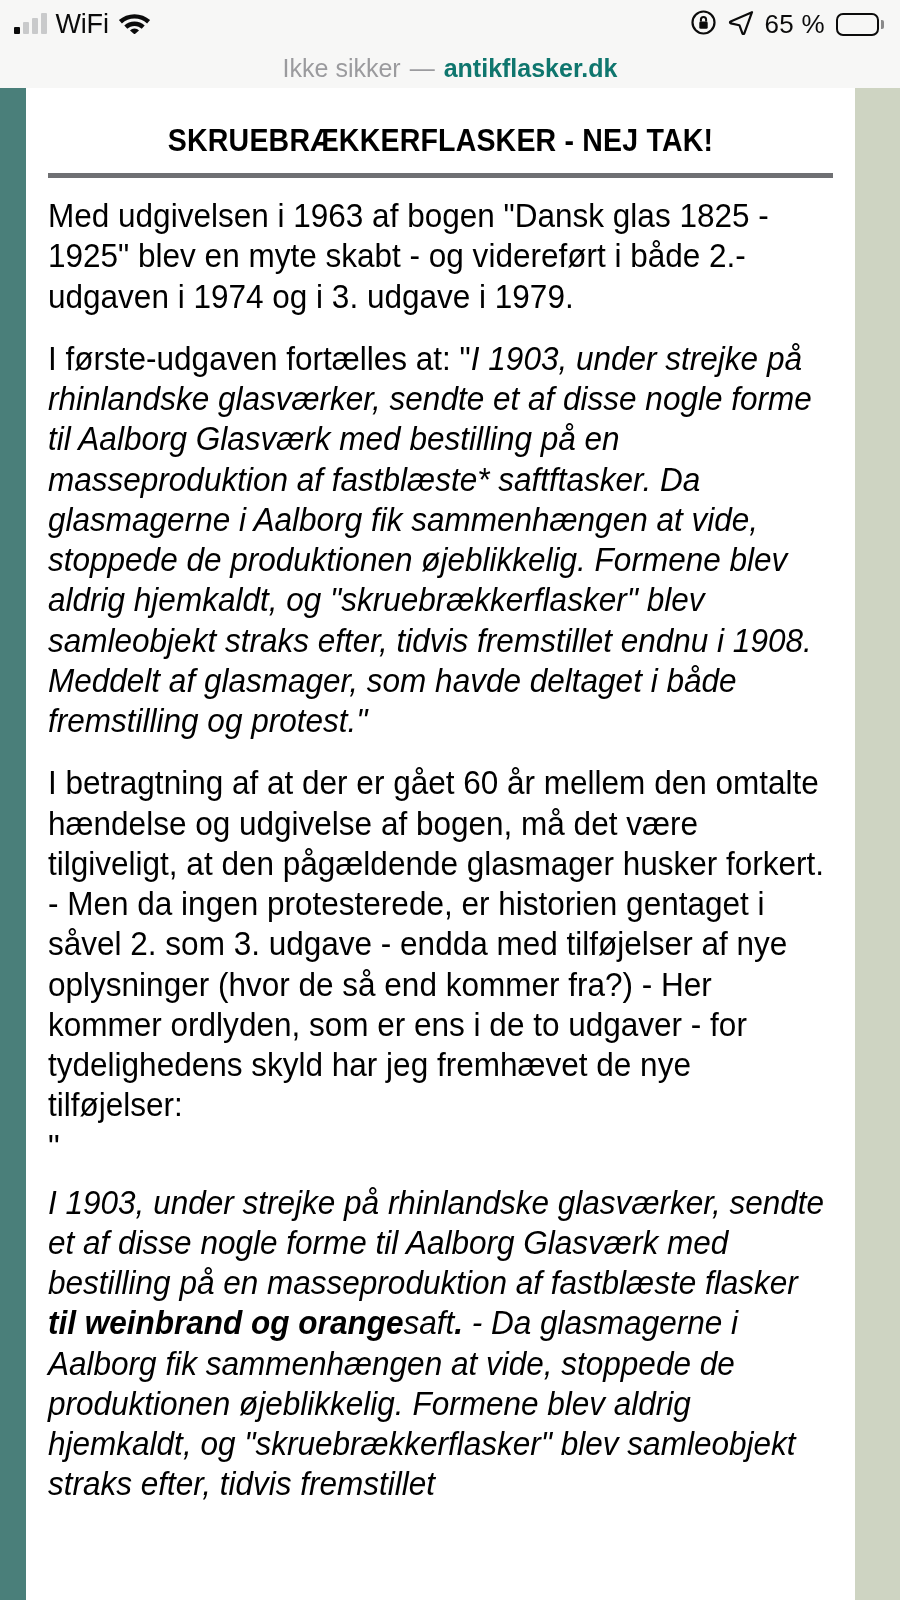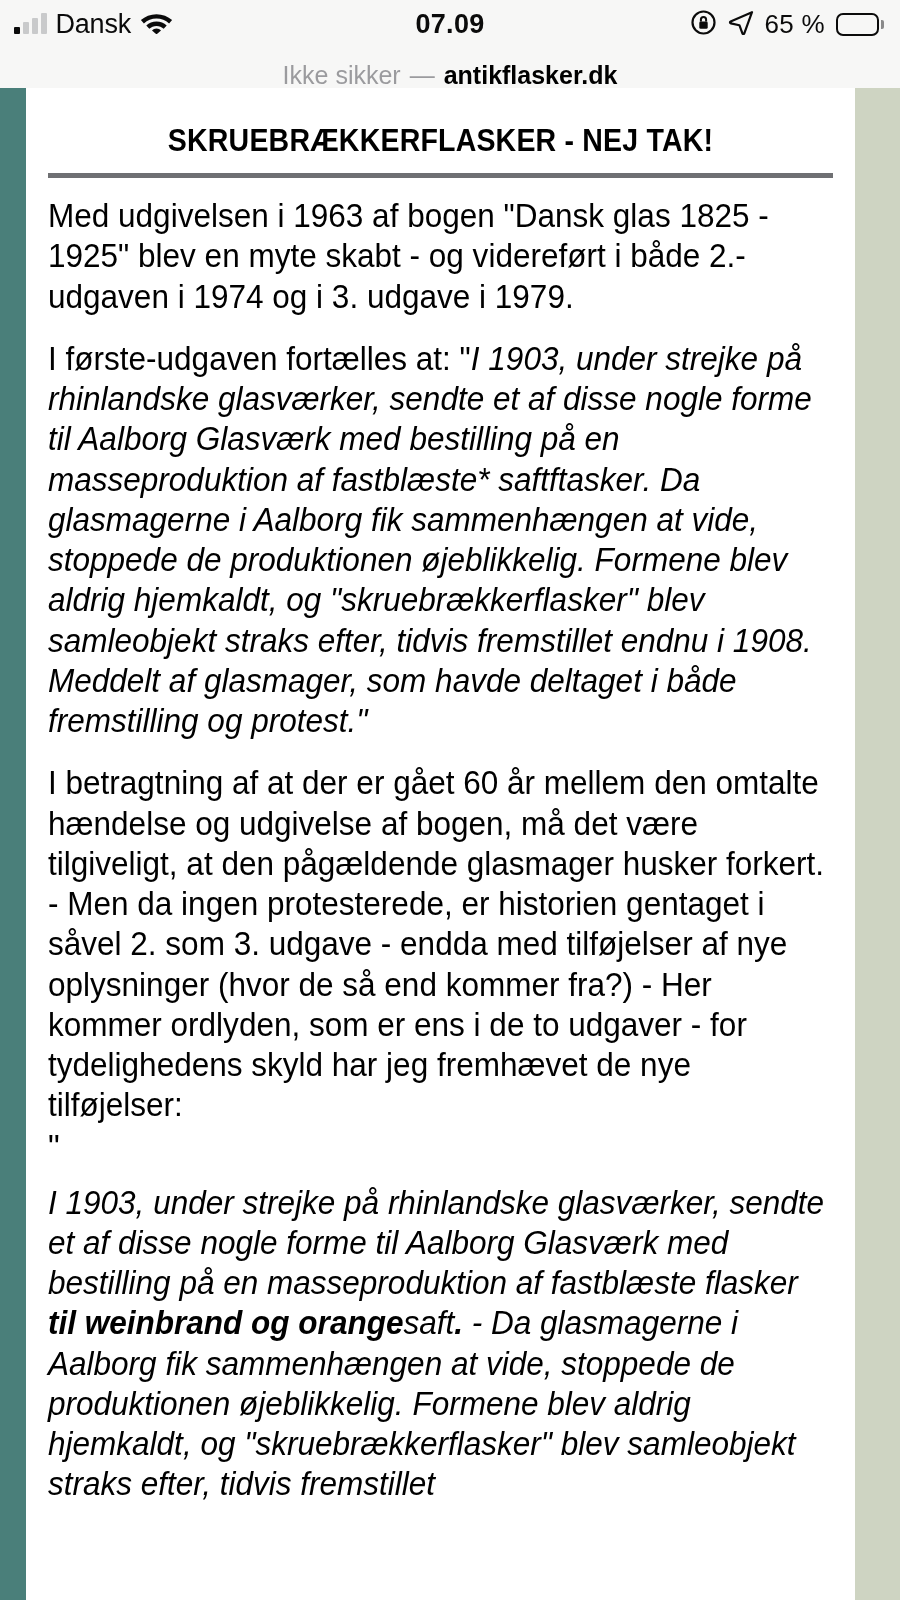--- a/index.html
+++ b/index.html
@@ -115,36 +115,36 @@
     width: 3px;
     height: 9px;
     background: #8a8a8a;
     border-radius: 0 2px 2px 0;
   }
 
   
   #url-bar {
     height: 40px;
     display: flex;
-    align-items: flex-end;
+    align-items: center;
     justify-content: center;
     font-size: 25px;
     line-height: 1;
     white-space: nowrap;
   }
   #url-insecure-label {
     color: #9b9b9e;
     font-weight: normal;
   }
   #url-separator {
     color: #9b9b9e;
     margin: 0 9px;
   }
   #url-host {
-    color: #000000;
+    color: #0f766e;
     font-weight: bold;
   }
 
   
   #page-viewport {
     position: relative;
     width: 900px;
     height: 1512px;
     background: #e5e5e5;
     overflow: hidden;
@@ -226,31 +226,30 @@
 
   <div id="status-bar">
 
     <div id="status-left">
       <span class="signal-bars">
         <i class="on"></i>
           <i></i>
           <i></i>
           <i></i>
       </span>
-      <span id="carrier-label">Dansk</span>
+      <span id="carrier-label">WiFi</span>
       <span class="wifi-icon">
         <svg width="33" height="24" viewBox="0 0 33 24">
           <path d="M16.5 4.2c6.0 0 11.5 2.2 15.6 5.9l-3.0 3.3C25.6 10.3 21.3 8.5 16.5 8.5S7.4 10.3 3.9 13.4L0.9 10.1C5.0 6.4 10.5 4.2 16.5 4.2z" fill="#0b0b0b"></path>
           <path d="M16.5 11.6c3.9 0 7.5 1.5 10.2 3.9l-3.0 3.3c-1.9-1.7-4.4-2.8-7.2-2.8s-5.3 1.1-7.2 2.8l-3.0-3.3c2.7-2.4 6.3-3.9 10.2-3.9z" fill="#0b0b0b"></path>
           <path d="M16.5 18.4c1.8 0 3.4 0.8 4.5 2.0l-4.5 4.0-4.5-4.0c1.1-1.2 2.7-2.0 4.5-2.0z" fill="#0b0b0b"></path>
         </svg>
       </span>
     </div>
 
-    <div id="status-time">07.09</div>
 
     <div id="status-right">
       <span>
         <svg width="27" height="27" viewBox="0 0 27 27">
           <circle cx="13.5" cy="13.5" r="11" fill="none" stroke="#0b0b0b" stroke-width="2.2"></circle>
           <rect x="9.3" y="12.6" width="8.4" height="7.2" rx="1.4" fill="#0b0b0b"></rect>
           <path d="M10.9 12.6v-2.1a2.6 2.6 0 0 1 5.2 0v2.1" fill="none" stroke="#0b0b0b" stroke-width="2"></path>
         </svg>
       </span>
       <span>

